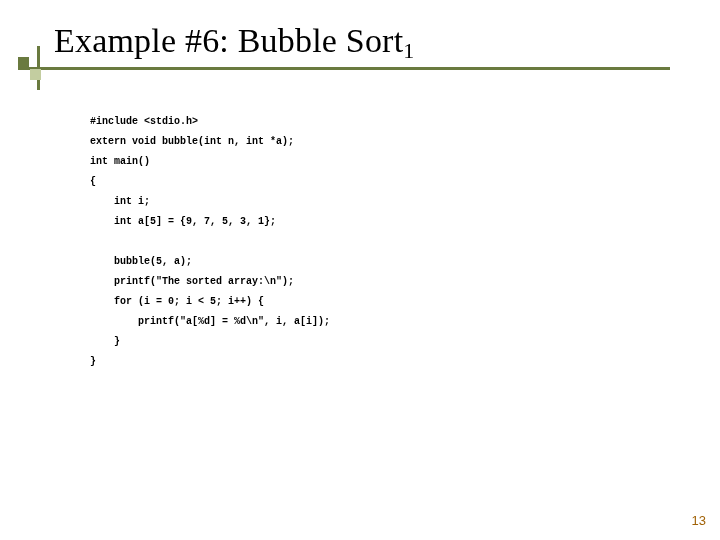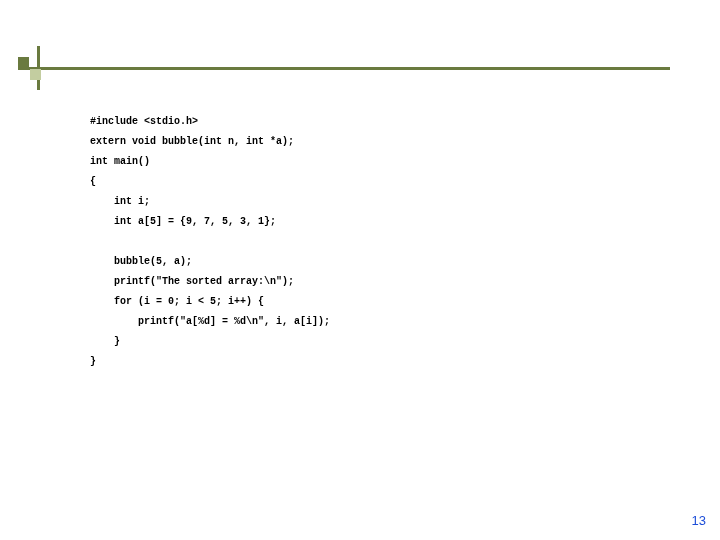--- a/index.html
+++ b/index.html
@@ -71,28 +71,33 @@
     line-height: 20px;
     white-space: pre;
     color: #000;
   }
   .pagenum {
     position: absolute;
     right: 14px;
     bottom: 12px;
     font-family: Arial, Helvetica, sans-serif;
     font-size: 13px;
-    color: #1d4ed8;
+    color: #a16207;
   }
 </style>
 </head>
 <body>
 
 <div class="slide">
 
+  <div class="title-wrap">
+    <span class="title">
+      <span>Example #6: Bubble Sort</span><span class="sub">1</span>
+    </span>
+  </div>
 
   <div class="rule-h"></div>
   <div class="rule-v"></div>
   <div class="sq sq-dark sq1"></div>
   <div class="sq sq-light sq2"></div>
 
   <div class="codearea"><span>#include &lt;stdio.h&gt;</span>
 <span>extern void bubble(int n, int *a);</span>
 <span>int main()</span>
 <span>{</span>

